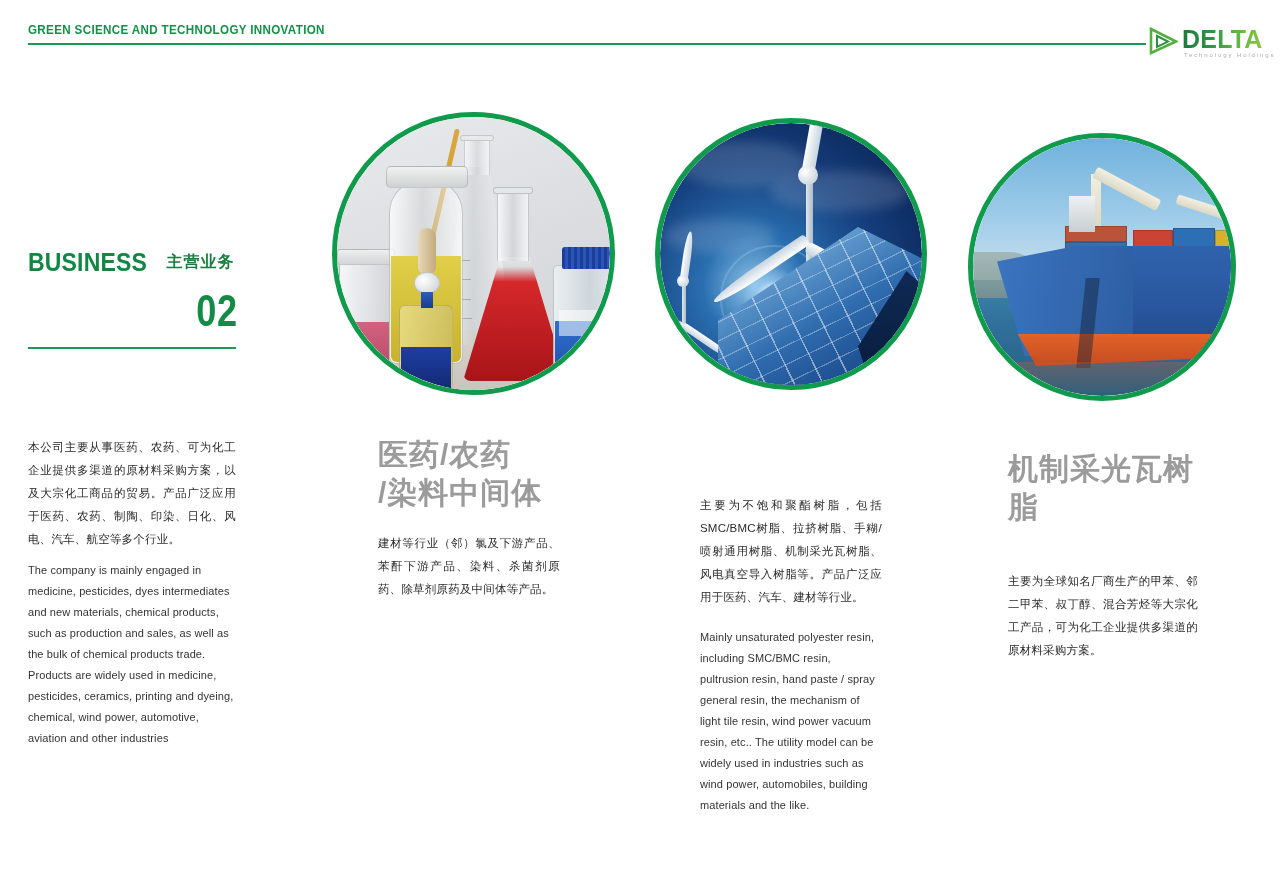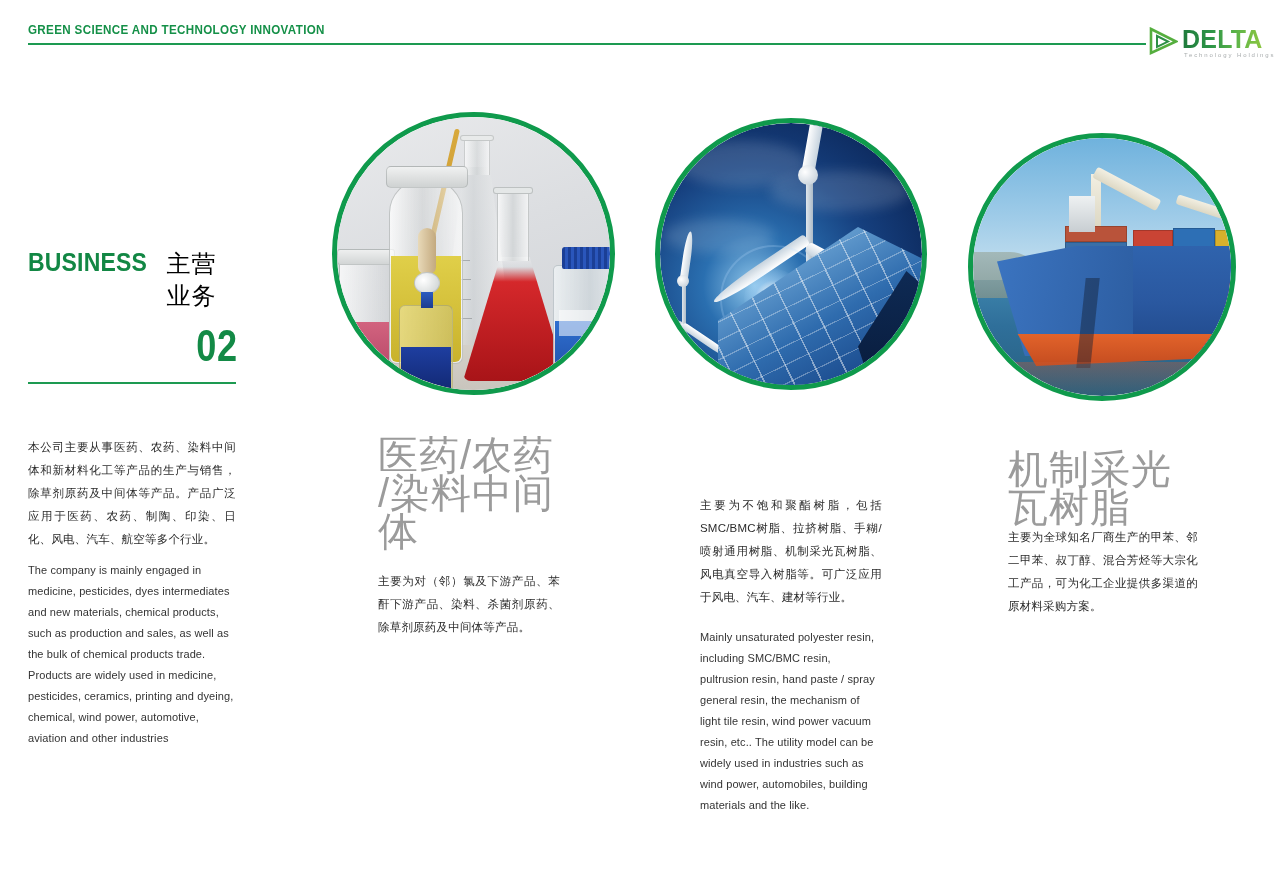--- a/index.html
+++ b/index.html
@@ -35,27 +35,27 @@
     -webkit-background-clip: text; background-clip: text; color: transparent;
     line-height: 28px;
   }
   .logo-sub {
     position: absolute; left: 36px; top: 27px;
     font-size: 6px; letter-spacing: 1.9px; color: #a9adae; white-space: nowrap;
   }
 
   
   .biz-block { position: absolute; left: 28px; top: 248px; width: 210px; }
-  .biz-line1 { display: flex; align-items: flex-start; gap: 9px; }
+  .biz-line1 { display: flex; align-items: center; gap: 9px; }
   .biz-en {
     font-size: 25px; font-weight: 700; color: #128744; letter-spacing: .2px;
     font-family: "Liberation Sans Narrow", "Liberation Sans", sans-serif;
     transform: scaleX(.92); transform-origin: left center;
   }
-  .biz-cn { font-size: 24px; color: #000000; letter-spacing: 1px; font-weight: 400; }
+  .biz-cn { font-size: 16px; color: #15803d; letter-spacing: 1px; font-weight: 700; }
   .biz-num {
     text-align: right; font-size: 44px; font-weight: 700; color: #138a46;
     font-family: "Liberation Sans Narrow", "Liberation Sans", sans-serif;
     letter-spacing: 1px; line-height: 52px; margin-top: 8px;
     transform: scaleX(.82); transform-origin: right center;
   }
   .biz-rule { margin-top: 10px; width: 208px; height: 2px; background: #1d9a51; }
 
   .left-para-cn {
     position: absolute; left: 28px; top: 436px; width: 208px;
@@ -186,34 +186,34 @@
   .hull-bow { position:absolute; background: linear-gradient(100deg,#3b74c0,#24508f);
     clip-path: polygon(0 14%, 34% 0, 100% 0, 100% 100%, 12% 100%); }
   .waterline { position:absolute; background: linear-gradient(180deg,#e2632a,#c44c20); }
   .ctr { position:absolute; border:1px solid rgba(0,0,0,.18); }
   .crane { position:absolute; background: linear-gradient(180deg,#f2efe2,#ddd8c4); }
   .deckhouse { position:absolute; background: linear-gradient(180deg,#eef1f2,#c8ced2); }
 
   
   .col { position: absolute; }
   .col-h {
-    color: #9b9b9b; font-size: 40px; line-height: 38px; letter-spacing: 1px; font-weight: 400;
+    color: #9b9b9b; font-size: 30px; line-height: 38px; letter-spacing: 1px; font-weight: 700;
   }
   .col-cn {
     font-size: 11.5px; color: #2b2b2b; line-height: 23px; letter-spacing: .2px; text-align: justify;
   }
   .col-en {
     font-size: 11px; color: #333; line-height: 21px; letter-spacing: .1px;
   }
   #col-pharma { left: 378px; top: 436px; width: 182px; }
   #col-materials { left: 700px; top: 450px; width: 182px; }
   #col-trade { left: 1008px; top: 450px; width: 190px; }
   #col-pharma .col-cn { margin-top: 20px; }
   #col-materials .col-cn { margin-top: 44px; }
-  #col-trade .col-cn { }
+  #col-trade .col-cn { margin-top: 44px; }
   .col-en { margin-top: 18px; }
 </style>
 </head>
 <body>
 
 <div class="page">
 
   <div class="hdr-title">GREEN SCIENCE AND TECHNOLOGY INNOVATION</div>
   <div class="hdr-rule"></div>
 
@@ -228,21 +228,21 @@
 
   <div class="biz-block">
     <div class="biz-line1">
       <div class="biz-en">BUSINESS</div>
       <div class="biz-cn">主营业务</div>
     </div>
     <div class="biz-num">02</div>
     <div class="biz-rule"></div>
   </div>
 
-  <div class="left-para-cn">本公司主要从事医药、农药、染料中间体和新材料化工等产品的生产与销售，除草剂原药及中间体等产品。产品广泛应用于医药、农药、制陶、印染、日化、风电、汽车、航空等多个行业。</div>
+  <div class="left-para-cn">本公司主要从事医药、农药、可为化工企业提供多渠道的原材料采购方案，以及大宗化工商品的贸易。产品广泛应用于医药、农药、制陶、印染、日化、风电、汽车、航空等多个行业。</div>
   <div class="left-para-en">The company is mainly engaged in medicine, pesticides, dyes intermediates and new materials, chemical products, such as production and sales, as well as the bulk of chemical products trade. Products are widely used in medicine, pesticides, ceramics, printing and dyeing, chemical, wind power, automotive, aviation and other industries</div>
 
   <div class="circle" id="circle-pharma">
     <div class="inner">
       <div class="lab-bg"></div>
       <div class="lab-table"></div>
 
       <div class="gls flask-c">
         <div class="flask-c-body">
           <div class="grad" style="left:14%;width:26%;top:52%"></div>
@@ -356,25 +356,25 @@
       <div class="hull" style="left:160px;top:108px;width:120px;height:102px;"></div>
       <div class="waterline" style="left:40px;top:196px;width:232px;height:32px;clip-path:polygon(2% 0,100% 0,100% 70%,10% 100%);"></div>
       <div style="position:absolute;left:108px;top:140px;width:14px;height:90px;background:rgba(20,30,50,.45);transform:skewX(-6deg);"></div>
       <div style="position:absolute;left:30px;top:224px;width:240px;height:40px;background:linear-gradient(180deg,rgba(200,90,50,.35),rgba(40,100,130,0));"></div>
     </div>
   </div>
 
   <div class="col" id="col-pharma">
     <div class="col-h" style="white-space:pre-line">医药/农药
 /染料中间体</div>
-    <div class="col-cn">主要为对（邻）氯及下游产品、苯酐下游产品、染料、杀菌剂原药、除草剂原药及中间体等产品。</div>
+    <div class="col-cn">建材等行业（邻）氯及下游产品、苯酐下游产品、染料、杀菌剂原药、除草剂原药及中间体等产品。</div>
   </div>
 
   <div class="col" id="col-materials">
-    <div class="col-cn">主要为不饱和聚酯树脂，包括SMC/BMC树脂、拉挤树脂、手糊/喷射通用树脂、机制采光瓦树脂、风电真空导入树脂等。可广泛应用于风电、汽车、建材等行业。</div>
+    <div class="col-cn">主要为不饱和聚酯树脂，包括SMC/BMC树脂、拉挤树脂、手糊/喷射通用树脂、机制采光瓦树脂、风电真空导入树脂等。产品广泛应用于医药、汽车、建材等行业。</div>
     <div class="col-en">Mainly unsaturated polyester resin, including SMC/BMC resin, pultrusion resin, hand paste / spray general resin, the mechanism of light tile resin, wind power vacuum resin, etc.. The utility model can be widely used in industries such as wind power, automobiles, building materials and the like.</div>
   </div>
 
   <div class="col" id="col-trade">
     <div class="col-h" style="white-space:pre-line">机制采光瓦树脂</div>
     <div class="col-cn">主要为全球知名厂商生产的甲苯、邻二甲苯、叔丁醇、混合芳烃等大宗化工产品，可为化工企业提供多渠道的原材料采购方案。</div>
   </div>
 
 </div>
 

